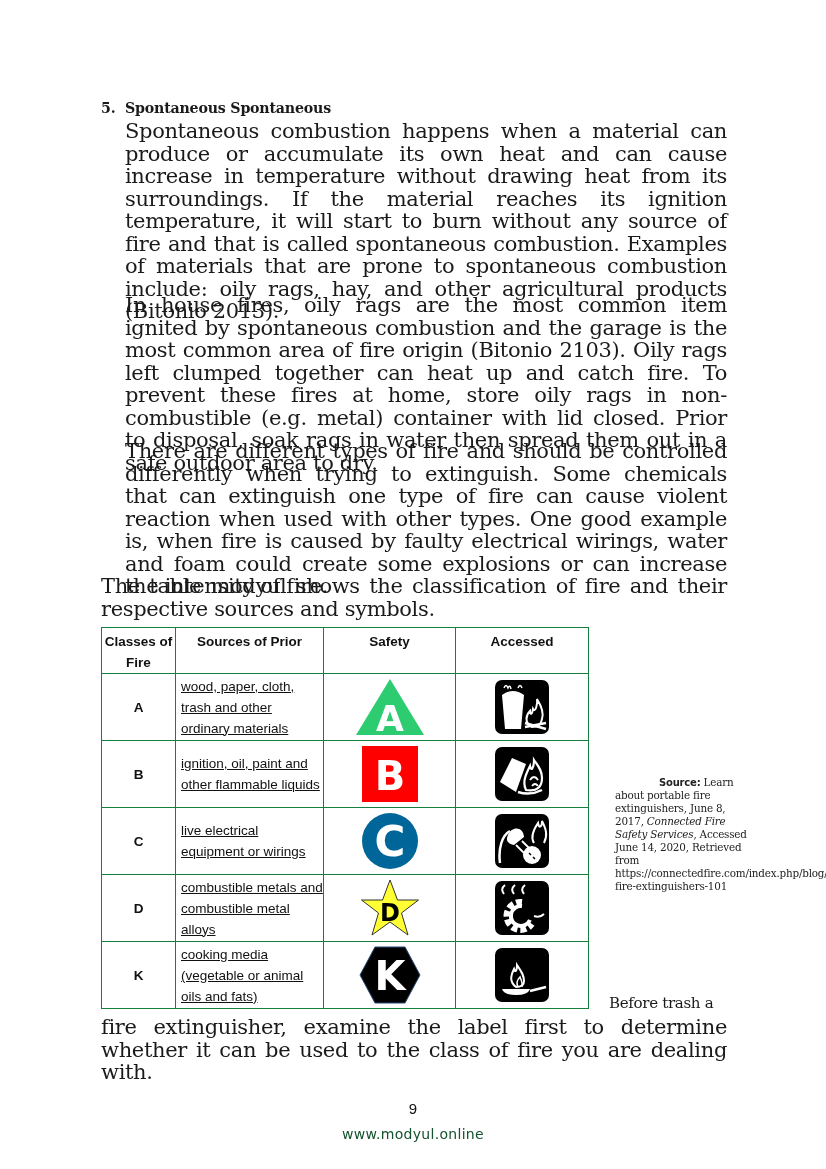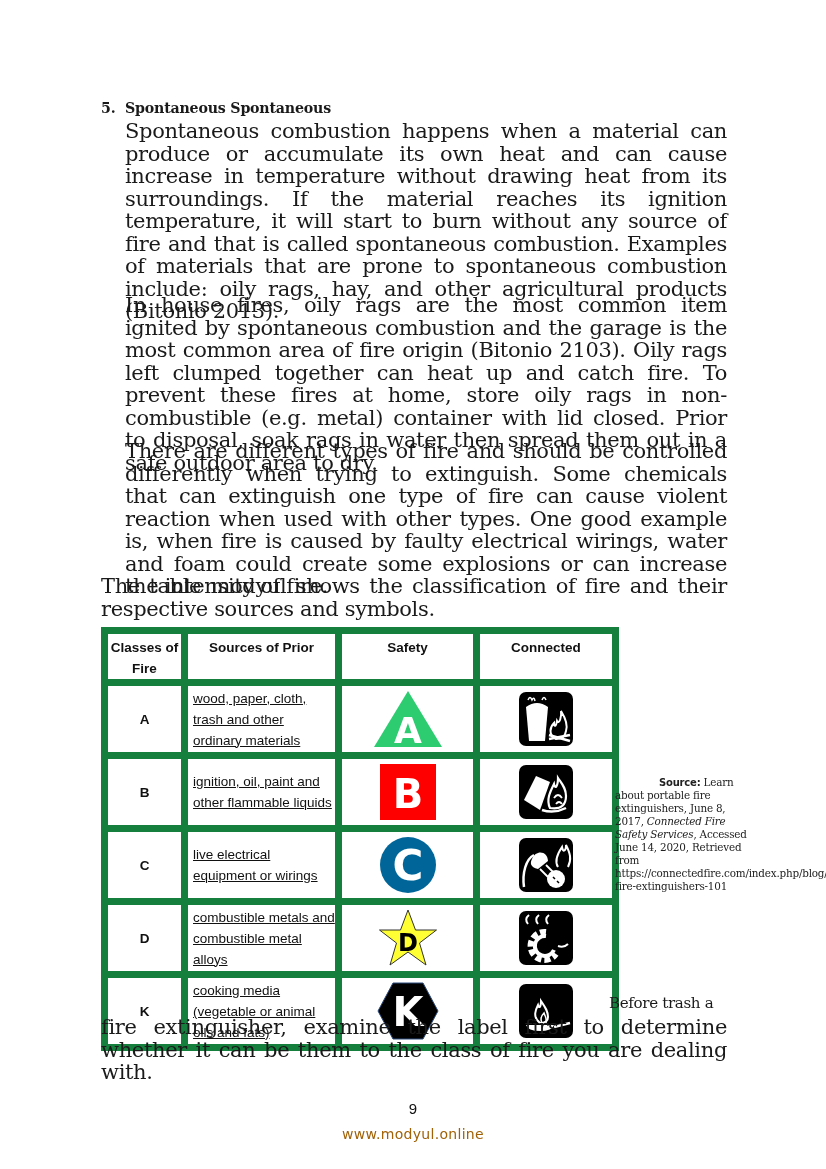--- a/index.html
+++ b/index.html
@@ -8,57 +8,57 @@
   #heading { position: absolute; left: 101px; top: 100px; font-family: "DejaVu Serif", serif; font-weight: bold; font-size: 14.2px; letter-spacing: -0.2px; }
   #heading .num { display: inline-block; width: 24px; }
 
   .para { position: absolute; left: 125px; width: 602px; font-family: "DejaVu Serif", serif; font-size: 21px; line-height: 22.5px; text-align: justify; letter-spacing: -0.35px; word-spacing: 0px; margin: 0; }
   #p1 { top: 120px; }
   #p2 { top: 294px; }
   #p3 { top: 440px; }
   #p4 { top: 575px; left: 101px; width: 626px; }
 
   #fire-table { position: absolute; left: 101px; top: 627px; border-collapse: collapse; font-family: "Liberation Sans", "DejaVu Sans", sans-serif; font-size: 13.5px; color: #111; }
-  #fire-table td, #fire-table th { border: 7px solid #15803d; padding: 0; vertical-align: middle; }
+  #fire-table td, #fire-table th { border: 1px solid #15803d; padding: 0; vertical-align: middle; }
   #fire-table th { font-weight: bold; height: 40px; vertical-align: top; padding-top: 3px; line-height: 21px; }
   #fire-table td.cls { text-align: center; font-weight: bold; width: 73px; }
   #fire-table td.src { width: 142px; padding-left: 5px; line-height: 21px; text-decoration: underline; }
   #fire-table td.sym { width: 131px; text-align: center; }
   #fire-table td.pic { width: 132px; text-align: center; }
   #fire-table tr.body-row { height: 67px; }
   .cellwrap { display: flex; align-items: center; justify-content: center; height: 66px; }
 
   #source-note { position: absolute; left: 615px; top: 776px; width: 140px; font-family: "DejaVu Serif", serif; font-size: 10.4px; line-height: 13px; color: #222; letter-spacing: -0.2px; }
   #source-note b { font-family: "DejaVu Sans", sans-serif; font-weight: bold; font-size: 10px; margin-left: 44px; }
 
   #before-text { position: absolute; left: 609px; top: 994px; font-family: "DejaVu Serif", serif; font-size: 15.1px; letter-spacing: -0.35px; }
   #p5 { top: 1016px; left: 101px; width: 626px; }
 
   #page-number { position: absolute; left: 0; width: 826px; top: 1100px; text-align: center; font-family: "Liberation Sans", sans-serif; font-size: 15px; color: #111; }
-  #watermark { position: absolute; left: 0; width: 826px; top: 1126px; text-align: center; font-family: "DejaVu Sans", sans-serif; font-size: 14px; color: #a16207; letter-spacing: 0.3px; }
+  #watermark { position: absolute; left: 0; width: 826px; top: 1126px; text-align: center; font-family: "DejaVu Sans", sans-serif; font-size: 14px; color: #14532d; letter-spacing: 0.3px; }
 </style>
 </head>
 <body>
 
 <div id="heading">
   <span class="num">5.</span><span>Spontaneous Spontaneous</span>
 </div>
 
 <p id="p1" class="para">Spontaneous combustion happens when a material can produce or accumulate its own heat and can cause increase in temperature without drawing heat from its surroundings. If the material reaches its ignition temperature, it will start to burn without any source of fire and that is called spontaneous combustion. Examples of materials that are prone to spontaneous combustion include: oily rags, hay, and other agricultural products (Bitonio 2013).</p>
 <p id="p2" class="para">In house fires, oily rags are the most common item ignited by spontaneous combustion and the garage is the most common area of fire origin (Bitonio 2103). Oily rags left clumped together can heat up and catch fire. To prevent these fires at home, store oily rags in non-combustible (e.g. metal) container with lid closed. Prior to disposal, soak rags in water then spread them out in a safe outdoor area to dry.</p>
 <p id="p3" class="para">There are different types of fire and should be controlled differently when trying to extinguish.  Some chemicals that can extinguish one type of fire can cause violent reaction when used with other types.  One good example is, when fire is caused by faulty electrical wirings, water and foam could create some explosions or can increase the intensity of fire.</p>
 <p id="p4" class="para">The table modyul shows the classification of fire and their respective sources and symbols.</p>
 
 <table id="fire-table">
   <thead>
     <tr>
       <th style="width:73px">Classes of Fire</th>
       <th style="width:147px">Sources of Prior</th>
       <th style="width:131px">Safety</th>
-      <th style="width:132px">Connected</th>
+      <th style="width:132px">Accessed</th>
     </tr>
   </thead>
   <tbody>
 
     <tr class="body-row">
       <td class="cls">A</td>
       <td class="src">wood, paper, cloth, trash and other ordinary materials</td>
       <td class="sym">
           <div class="cellwrap">
         <svg width="72" height="60" viewBox="0 0 72 60">
@@ -179,16 +179,16 @@
         </td>
     </tr>
   </tbody>
 </table>
 
 <div id="source-note">
   <b>Source:</b><span> Learn about portable fire extinguishers, June 8, 2017, </span><i>Connected Fire Safety Services</i><span>, Accessed June 14, 2020, Retrieved from https://connectedfire.com/index.php/blog/2017/06/08/portable-fire-extinguishers-101</span>
 </div>
 
 <div id="before-text">Before trash a</div>
-<p id="p5" class="para">fire extinguisher, examine the label first to determine whether it can be them to the class of fire you are dealing with.</p>
+<p id="p5" class="para">fire extinguisher, examine the label first to determine whether it can be used to the class of fire you are dealing with.</p>
 
 <div id="page-number">9</div>
 <div id="watermark">www.modyul.online</div>
 
 </body></html>

